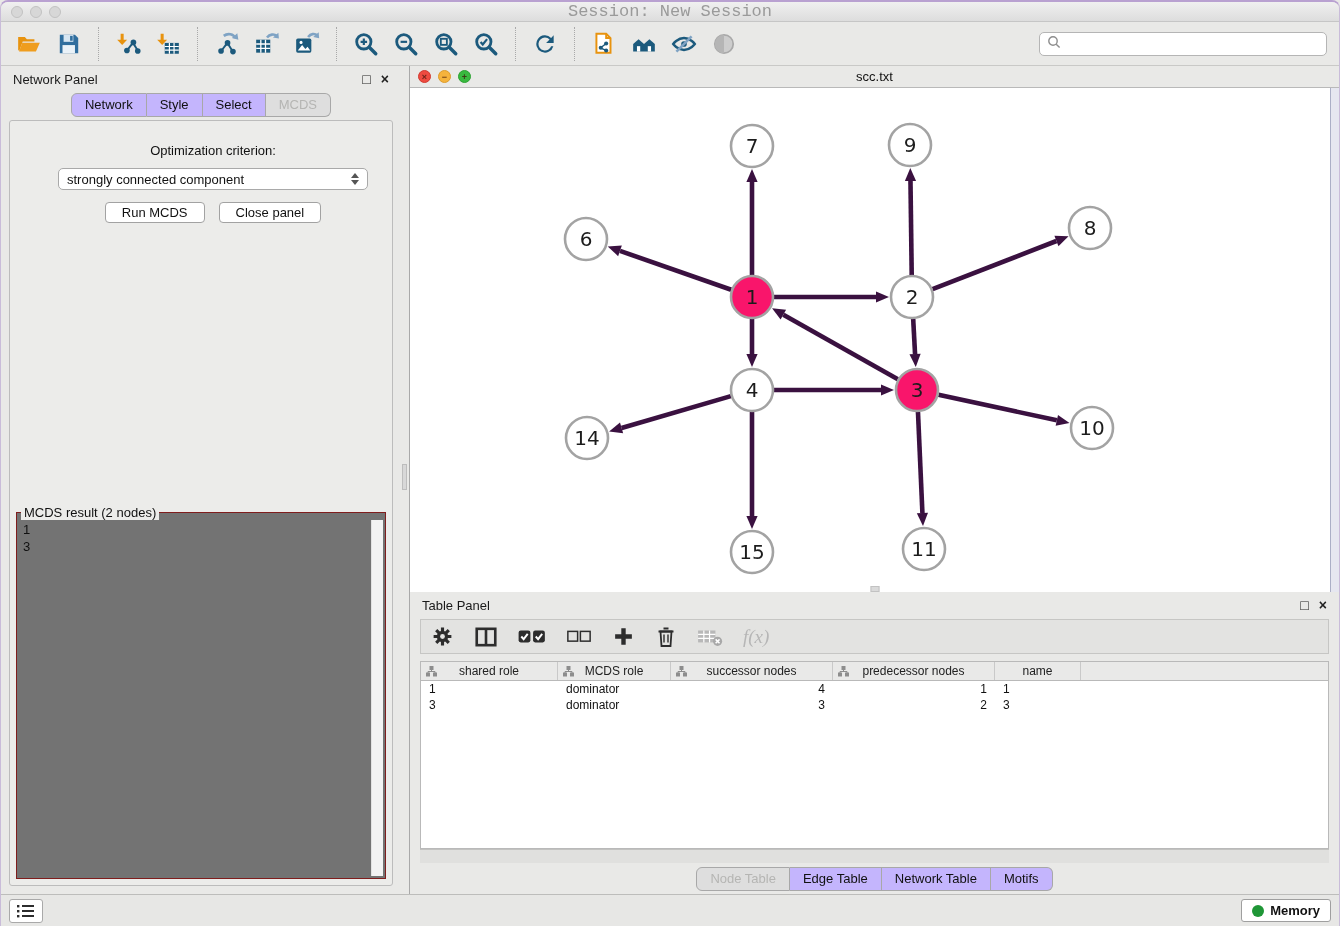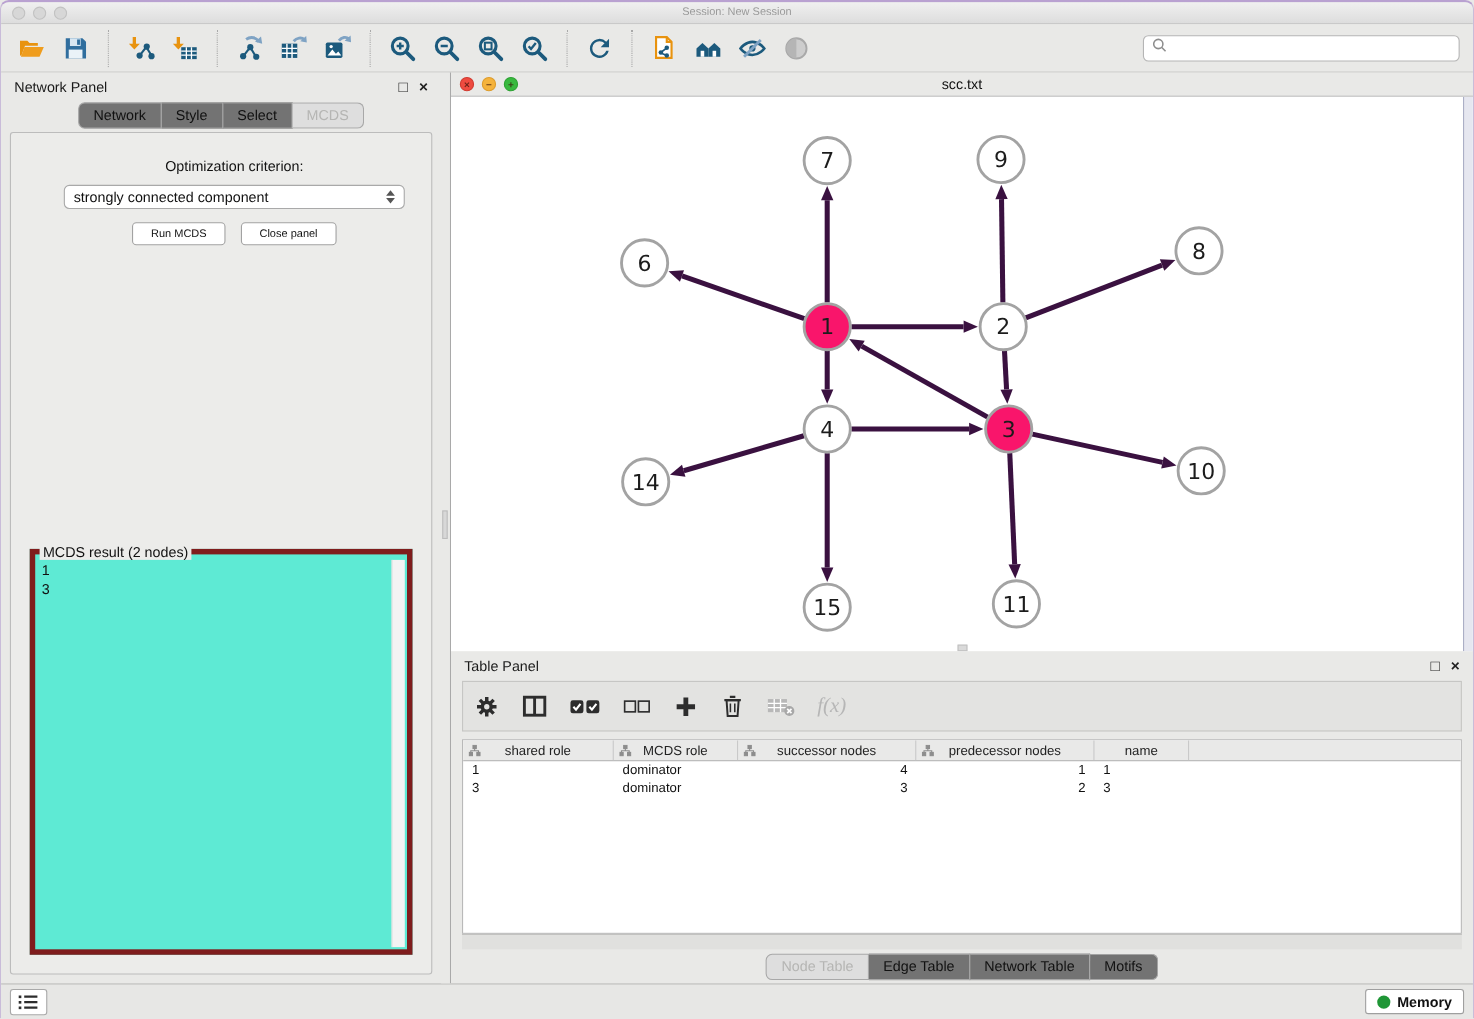--- a/index.html
+++ b/index.html
@@ -9,22 +9,22 @@
     font-family:"Liberation Sans","DejaVu Sans",sans-serif;
     background:#e9e9e7;
   }
   .app { position:absolute; inset:0; border-top:2px solid #b9a1d1;
          border-left:1px solid #c9bcd9; border-right:1px solid #c9bcd9;
          border-radius:8px 8px 0 0; background:#e9e9e7; display:flex; flex-direction:column; }
 
   
   .titlebar { height:20px; background:linear-gradient(#f0f0f0,#dddddd);
     border-bottom:1px solid #c6c6c6; position:relative; display:flex;
-    align-items:center; justify-content:center; font-size:10px; color:#9a9a9a;
-    border-radius:7px 7px 0 0; }
+    align-items:center; justify-content:center; font-size:17px; color:#9a9a9a;
+    border-radius:7px 7px 0 0;font-family:Liberation Mono, monospace; }
   .dots { position:absolute; left:10px; top:4px; display:flex; gap:7px; }
   .dot { width:12px; height:12px; border-radius:50%; background:#d7d7d7; border:1px solid #c2c2c2; }
 
   
   .toolbar { height:44px; display:flex; align-items:center; padding:0 8px;
     border-bottom:1px solid #c9c9c7; background:#e9e9e7; }
   .tbi { width:34px; height:36px; display:flex; align-items:center; justify-content:center; margin:0 3px; }
   .tsep { width:1px; height:34px; border-left:1px dotted #a9a9a9; margin:0 9px; }
   .searchbox { margin-left:auto; margin-right:4px; width:288px; height:24px;
     border:1px solid #b5b5b5; border-radius:5px; background:#fff;
@@ -34,40 +34,40 @@
   
   .main { flex:1; display:flex; min-height:0; }
 
   
   .cp { width:400px; display:flex; flex-direction:column; background:#e9e9e7; }
   .panel-hdr { height:26px; display:flex; align-items:center; padding:0 12px;
     font-size:13px; color:#1a1a1a; }
   .panel-hdr .hbtns { margin-left:auto; display:flex; gap:10px; align-items:center; }
   .hglyph { font-size:14px; font-weight:bold; color:#222; line-height:1; cursor:default; }
   .tabrow { display:flex; justify-content:center; margin-top:1px; }
-  .tab { font-size:13px; padding:3px 13px 4px; background:#737373; border:1px solid #a8a8a8;
+  .tab { font-size:13px; padding:3px 13px 4px; background:#c4b5fd; border:1px solid #a8a8a8;
     border-left:none; color:#111; }
   .tab:first-child { border-left:1px solid #a8a8a8; border-radius:6px 0 0 6px; }
   .tab:last-child { border-radius:0 6px 6px 0; }
   .tab.active { background:#dedede; color:#b5b5b3; }
   .cp-body { margin:3px 8px 8px; border:1px solid #bcbcbc; border-radius:3px;
     background:#ececea; flex:1; position:relative;padding-left:24px; }
   .opt-label { text-align:center; font-size:13px; margin-top:22px; color:#111; }
   .selectbox { margin:10px auto 0; width:310px; height:22px; border:1px solid #a9a9a9;
     border-radius:5px; background:#fff; display:flex; align-items:center;
     font-size:13px; padding:0 8px; color:#111; }
   .stepper { margin-left:auto; display:flex; flex-direction:column; gap:2px; }
   .stepper i { width:0; height:0; border-left:4px solid transparent; border-right:4px solid transparent; display:block; }
   .stepper .up { border-bottom:5px solid #555; }
   .stepper .down { border-top:5px solid #555; }
   .btnrow { display:flex; justify-content:center; gap:14px; margin-top:12px; }
-  .btn { height:21px; padding:0 16px; font-size:10px; background:#fff;
+  .btn { height:21px; padding:0 16px; font-size:13px; background:#fff;
     border:1px solid #a2a2a2; border-radius:4px; display:flex; align-items:center; color:#111; }
   fieldset.result { position:absolute; left:6px; right:6px; bottom:6px; height:374px;
-    border:5px solid #7f1d1d; background:#5eead4; margin:11px; padding:0; }
+    border:1px solid #7f1d1d; background:#737373; margin:0; padding:0; }
   fieldset.result legend { font-size:13px; margin-left:4px; padding:0 3px; background:#ececea; color:#111; }
   .result-inner { position:relative; height:100%; }
   .result-text { margin:0; padding:1px 6px; font-family:"Liberation Sans","DejaVu Sans",sans-serif;
     font-size:13px; line-height:17px; color:#111; white-space:pre; }
   .result-scroll { position:absolute; top:0; bottom:2px; right:2px; width:12px;
     background:#f3f3f3; border-left:1px solid #e2e2e2; }
 
   
   .splitter { width:8px; position:relative; background:#e9e9e7; }
   .splitter .grip { position:absolute; top:398px; left:1px; width:5px; height:26px;
@@ -88,21 +88,21 @@
   .tl .yellow { background:#f5b33c; border:1px solid #dd9c2c; }
   .tl .green { background:#39b93f; border:1px solid #2da233; }
   .canvas { position:relative; background:#fff; height:504px; overflow:hidden; }
   .vscroll { position:absolute; right:0; top:0; bottom:0; width:9px;
     background:#e6e7f0; border-left:1px solid #abafc6; }
   .canvas-grip { position:absolute; left:50%; bottom:0; transform:translateX(-50%);
     width:9px; height:6px; background:#dadada; border:1px solid #c2c2c2; }
 
   
   .tp { flex:1; display:flex; flex-direction:column; background:#e9e9e7; min-height:0; }
-  .tp-toolbar { margin:1px 10px 0; height:46px; background:#e3e3e1;
+  .tp-toolbar { margin:1px 10px 0; height:35px; background:#e3e3e1;
     border:1px solid #c6c6c4; display:flex; align-items:center; padding:0 10px; gap:20px; }
   .tpi { display:flex; align-items:center; justify-content:center; }
   .fx { font-family:"Liberation Serif","DejaVu Serif",serif; font-style:italic;
     font-size:19px; color:#b6b6b6; }
   .tp-table { margin:7px 10px 0; background:#fff; border:1px solid #b9b9b9; flex:1; overflow:hidden; }
   .thead { display:flex; height:19px; background:#e9e9e8; border-bottom:1px solid #b9b9b9; }
   .th { position:relative; display:flex; align-items:center; justify-content:center;
     font-size:12px; color:#222; border-right:1px solid #c9c9c9; height:100%; }
   .th .colicon { position:absolute; left:5px; top:4px; }
   .trow { display:flex; height:16px; font-size:12px; color:#111; align-items:center; }

